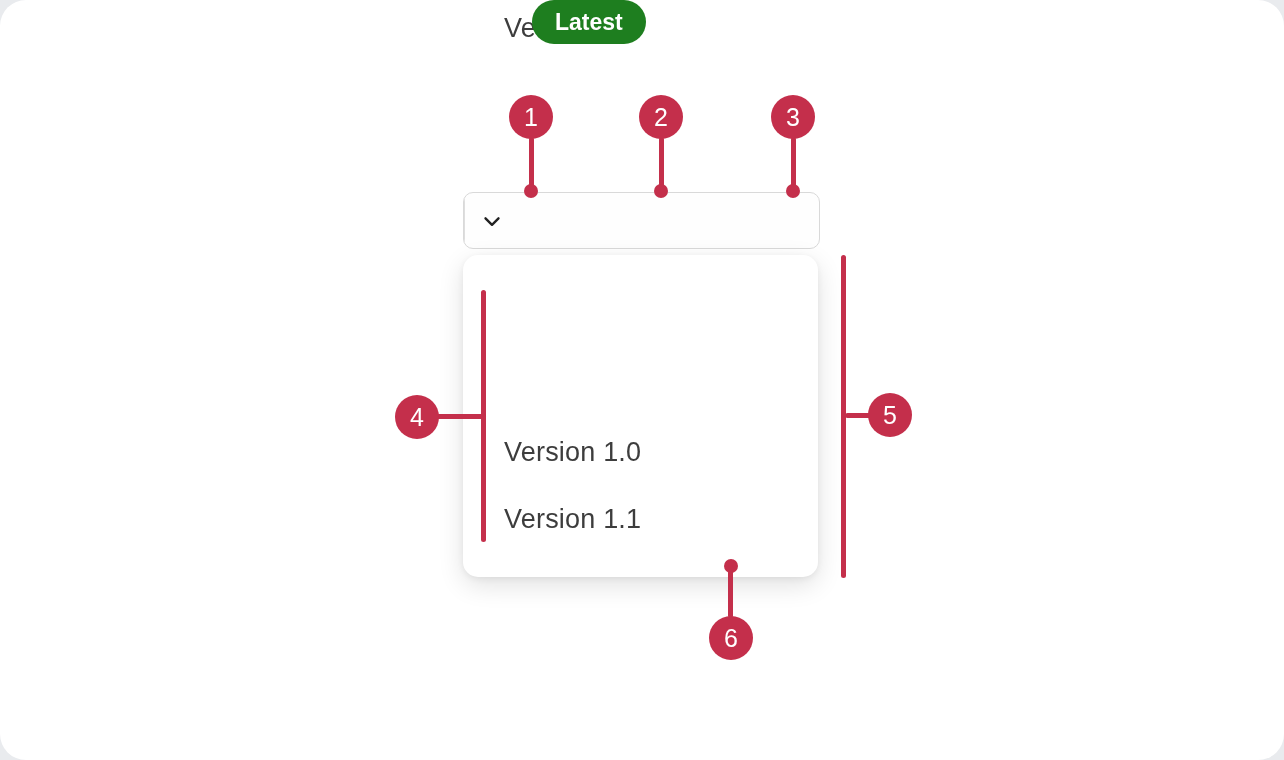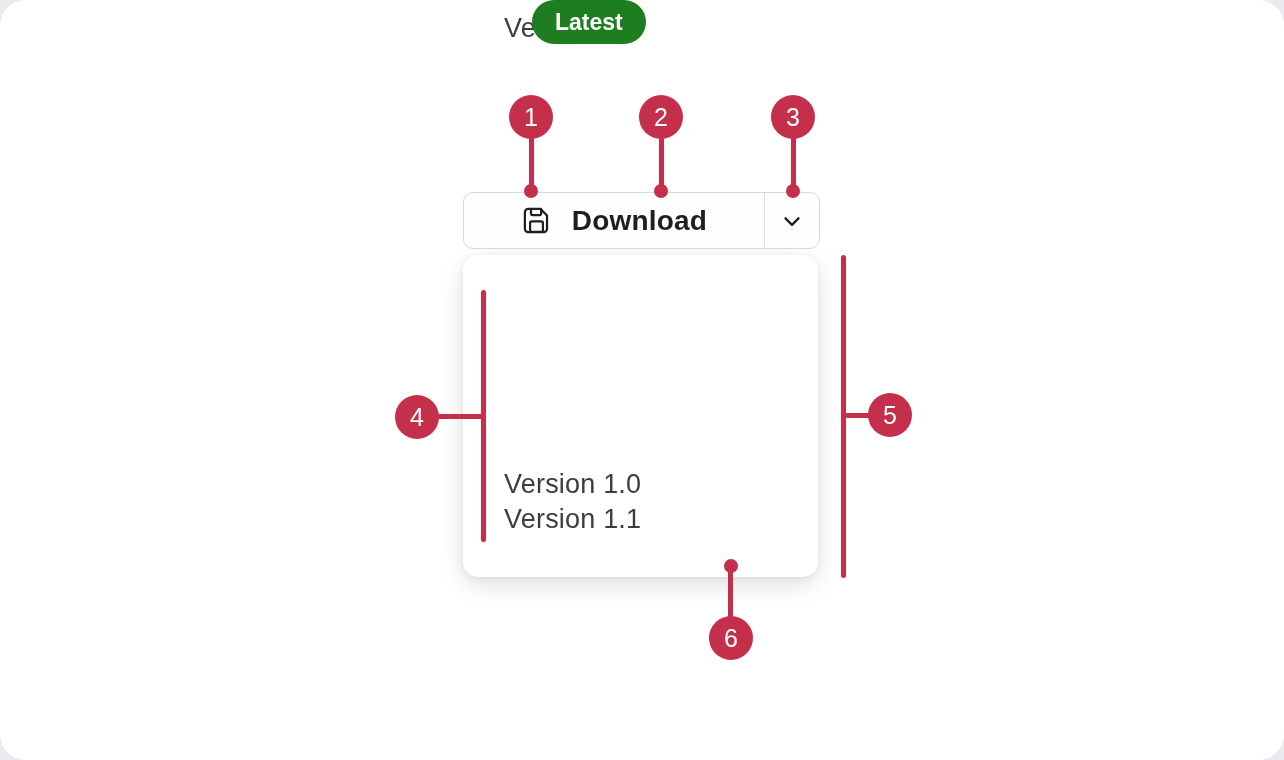--- a/index.html
+++ b/index.html
@@ -52,21 +52,21 @@
   }
   .menu-item{
     position:absolute;left:504px;height:44px;
     display:flex;align-items:flex-end;cursor:pointer;
   }
   .menu-item .item-label{
     font-size:27px;color:var(--text-menu);letter-spacing:.2px;
   }
   .menu-item:nth-of-type(1){top:281px;}
   .menu-item:nth-of-type(2){top:357px;}
-  .menu-item:nth-of-type(3){top:456px;}
+  .menu-item:nth-of-type(3){top:424px;}
   .menu-item:nth-of-type(4){top:491px;}
   .latest-badge{
     margin-left:28px;height:44px;padding:12px 23px;border-radius:22px;
     background:var(--badge-green);color:#ffffff;
     font-size:23px;font-weight:600;
     display:flex;align-items:center;justify-content:center;
   }
 
   
   .marker-circle{
@@ -101,30 +101,20 @@
   .m6{left:709px;top:616px;}
 
   svg{display:block;}
 </style>
 </head>
 <body>
 
 <div class="canvas-card">
 
   <div class="split-button">
-    <button class="split-button-main">
-      <span>
-        <svg width="31" height="31" viewBox="0 0 28 28" fill="none" stroke="#1f1f1f" stroke-width="2" stroke-linecap="round" stroke-linejoin="round">
-          <path d="M3.5 6.5a3 3 0 0 1 3-3h11l6 6v12a3 3 0 0 1-3 3h-14a3 3 0 0 1-3-3z"></path>
-          <path d="M9 3.8v3.7a1.6 1.6 0 0 0 1.6 1.6h6a1.6 1.6 0 0 0 1.6-1.6V3.8"></path>
-          <rect x="8.2" y="14.8" width="11.6" height="9.4" rx="1.6"></rect>
-        </svg>
-      </span>
-      <span class="label">Download</span>
-    </button>
     <button class="split-button-toggle">
       <span>
         <svg width="26" height="26" viewBox="0 0 24 24" fill="none" stroke="#222222" stroke-width="2.2" stroke-linecap="round" stroke-linejoin="round">
           <path d="M6 9.5l6 6 6-6"></path>
         </svg>
       </span>
     </button>
   </div>
 
   <div class="dropdown-panel"></div>

